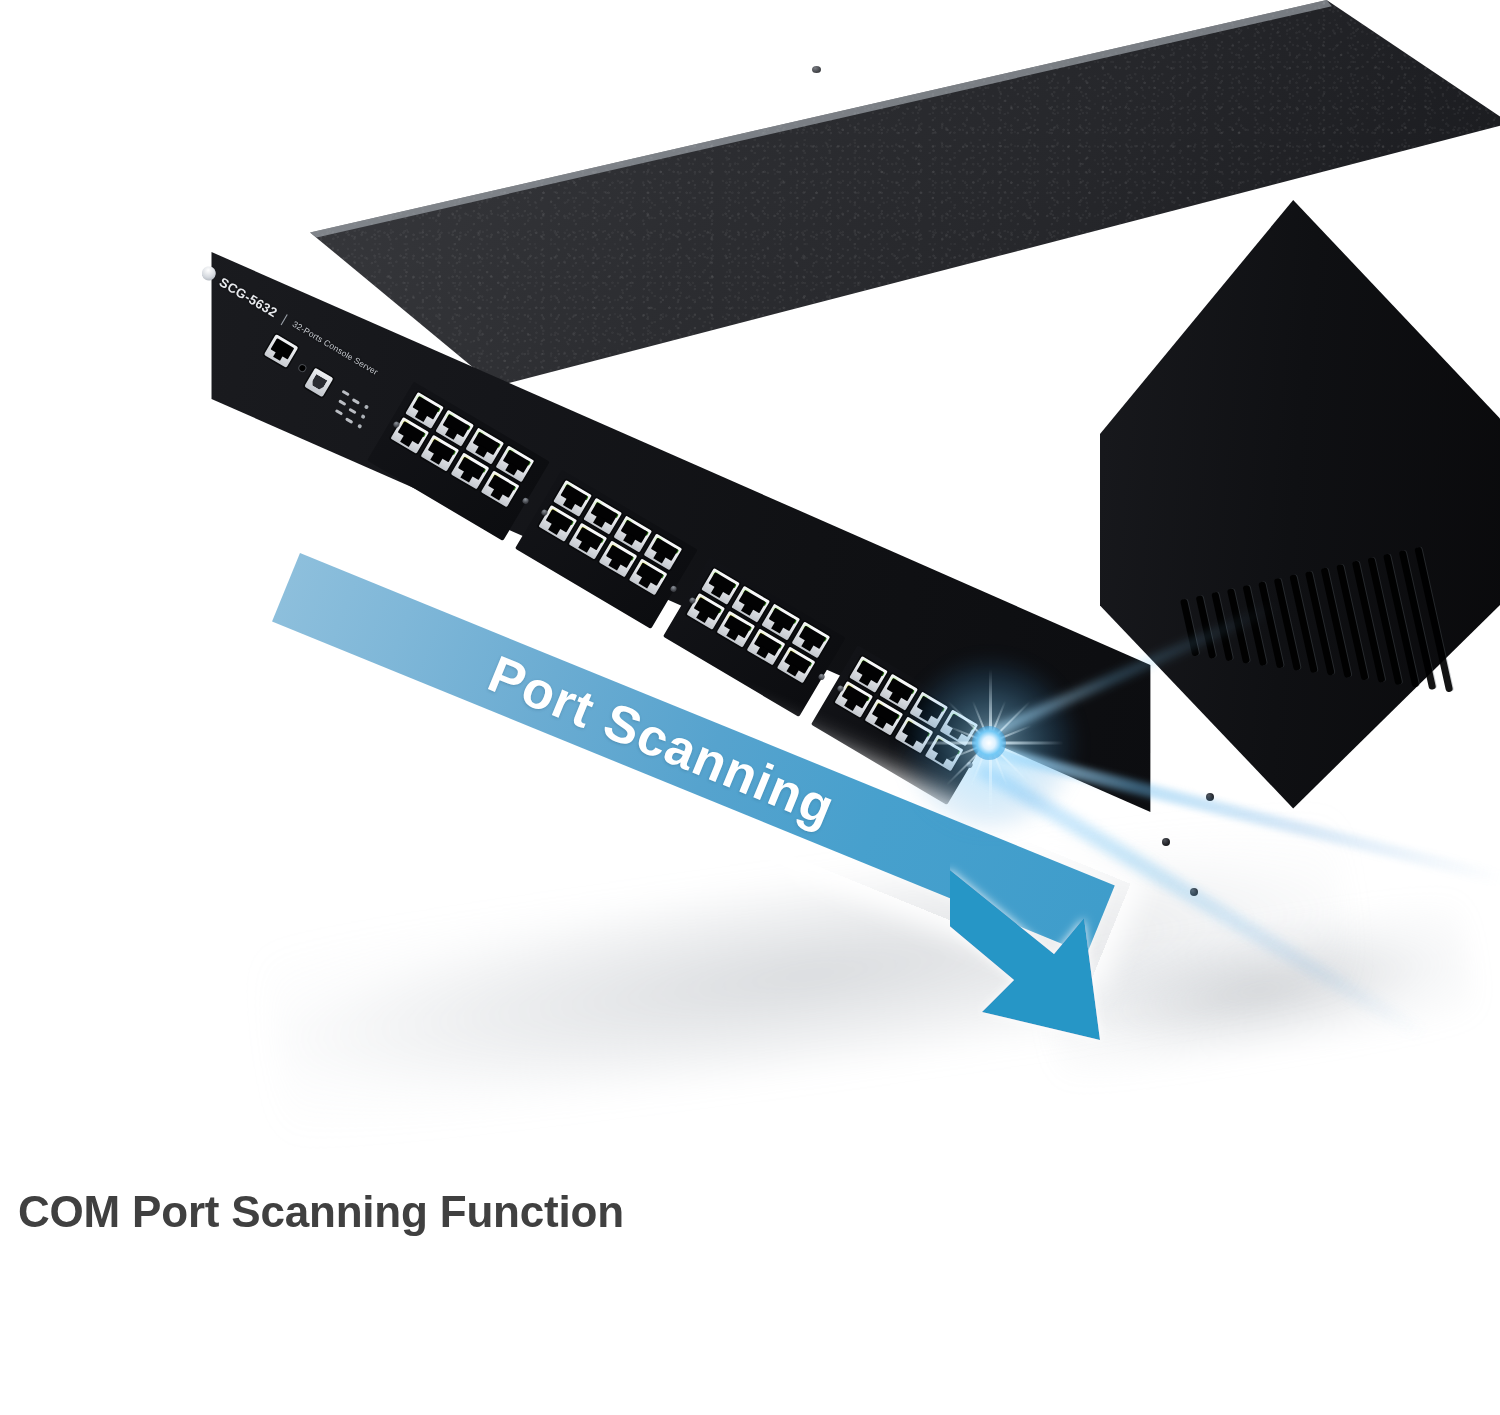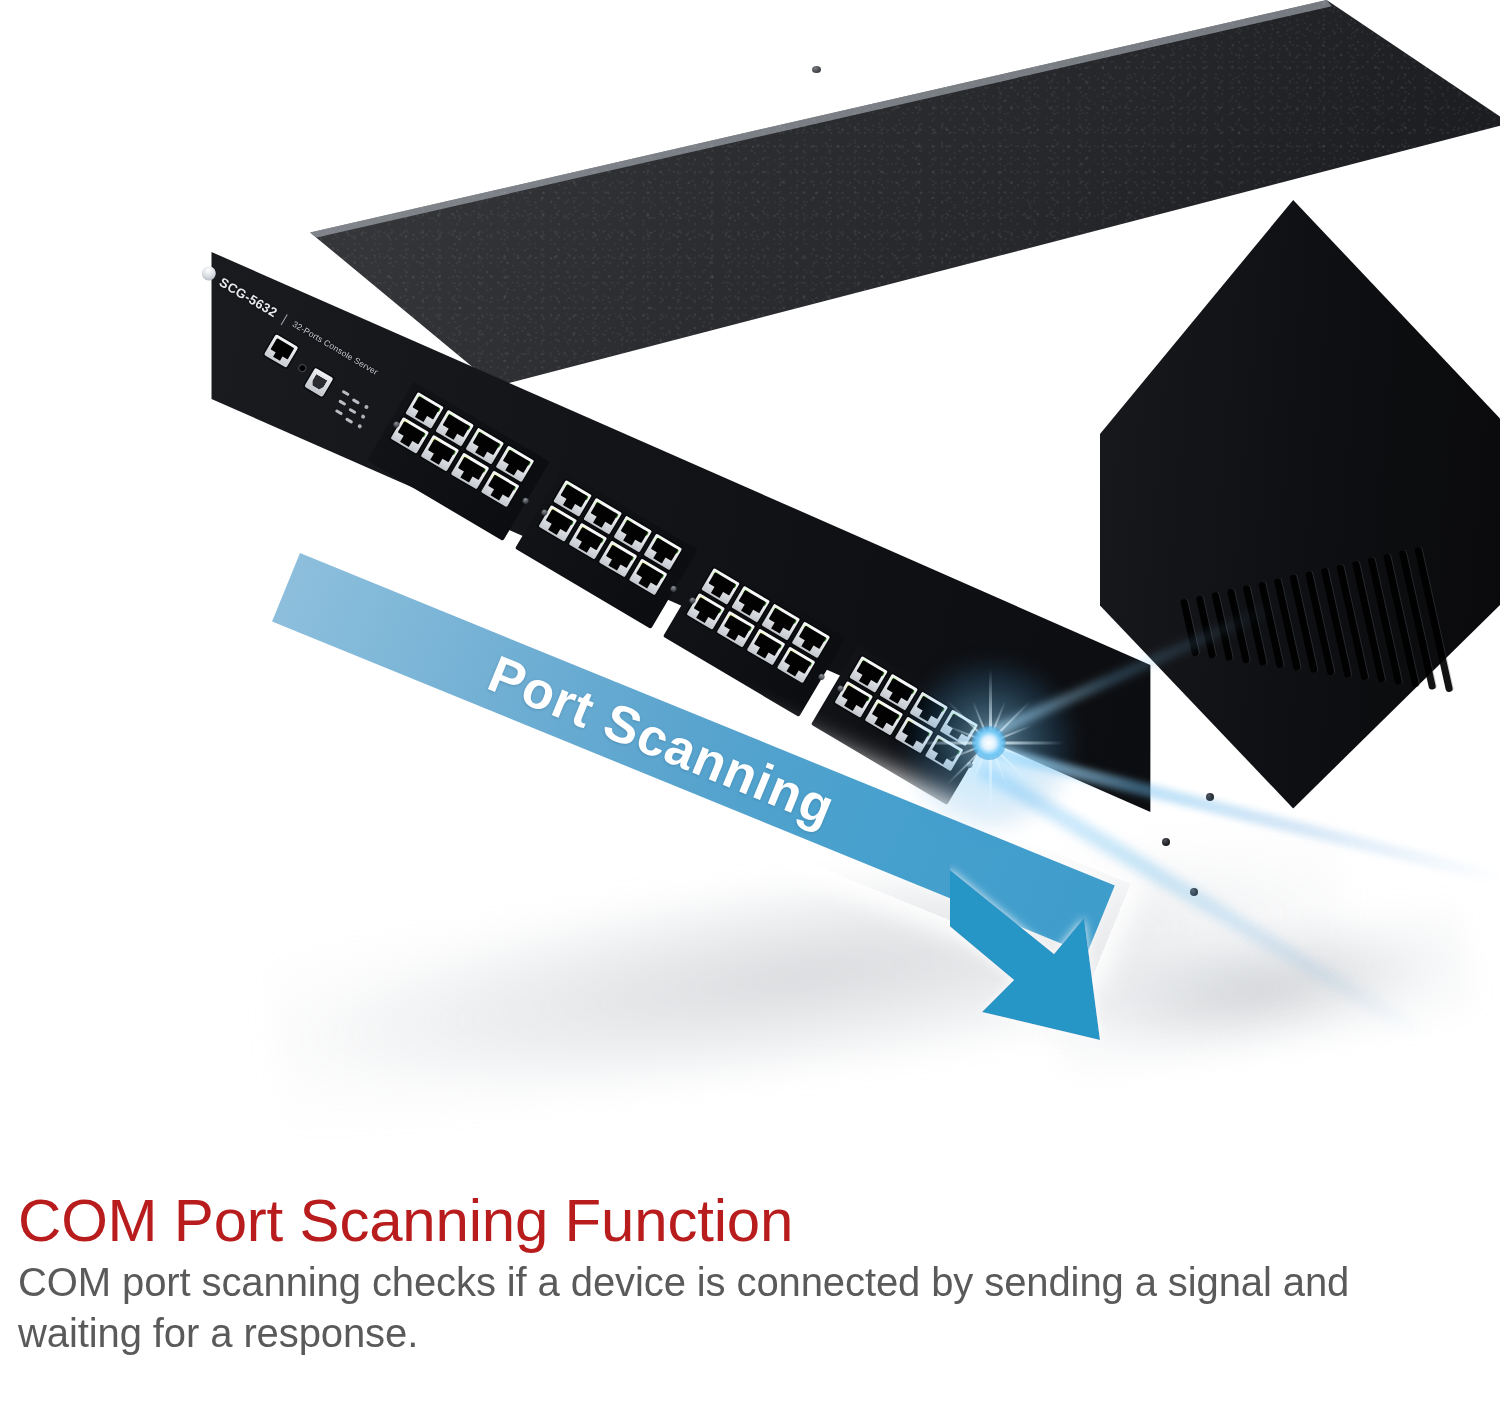--- a/index.html
+++ b/index.html
@@ -420,23 +420,23 @@
     left: 0; top: 1180px;
     width: 1500px;
     height: 235px;
     background: #ffffff;
     padding: 0 18px;
     box-sizing: border-box;
   }
   #caption .headline {
     margin: 0;
     padding-top: 10px;
-    color: #b91c1c;
-    font-size: 60px;
-    font-weight: normal;
+    color: #404040;
+    font-size: 44px;
+    font-weight: bold;
     line-height: 1.02;
     letter-spacing: -0.2px;
   }
   #caption .body {
     margin: 6px 0 0 0;
     color: #5a5a5a;
     font-size: 40px;
     font-weight: normal;
     line-height: 1.28;
     letter-spacing: -0.1px;
@@ -786,16 +786,15 @@
     <div class="flare-ray" style="width:92px;  height:2px; transform: rotate(22deg)  translate(-46px,-1px);"></div>
     <div class="flare-ray" style="width:92px;  height:2px; transform: rotate(-22deg) translate(-46px,-1px);"></div>
     <div class="flare-ray" style="width:92px;  height:2px; transform: rotate(68deg)  translate(-46px,-1px);"></div>
     <div class="flare-ray" style="width:92px;  height:2px; transform: rotate(-68deg) translate(-46px,-1px);"></div>
     <div class="flare-core"></div>
 
   </div>
 
   <div id="caption">
     <h1 class="headline">COM Port Scanning Function</h1>
-    <p class="body">COM port scanning checks if a device is connected by sending a signal and waiting for a response.</p>
   </div>
 
 </div>
 
 </body></html>

